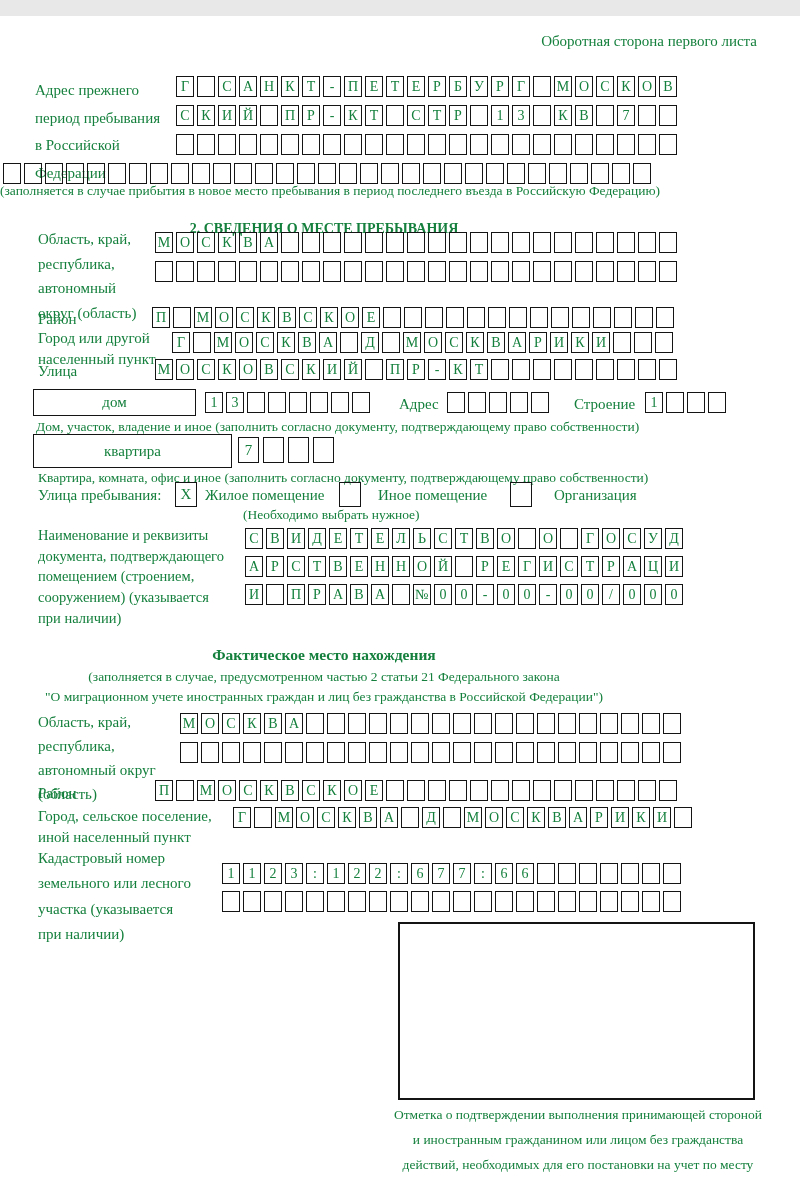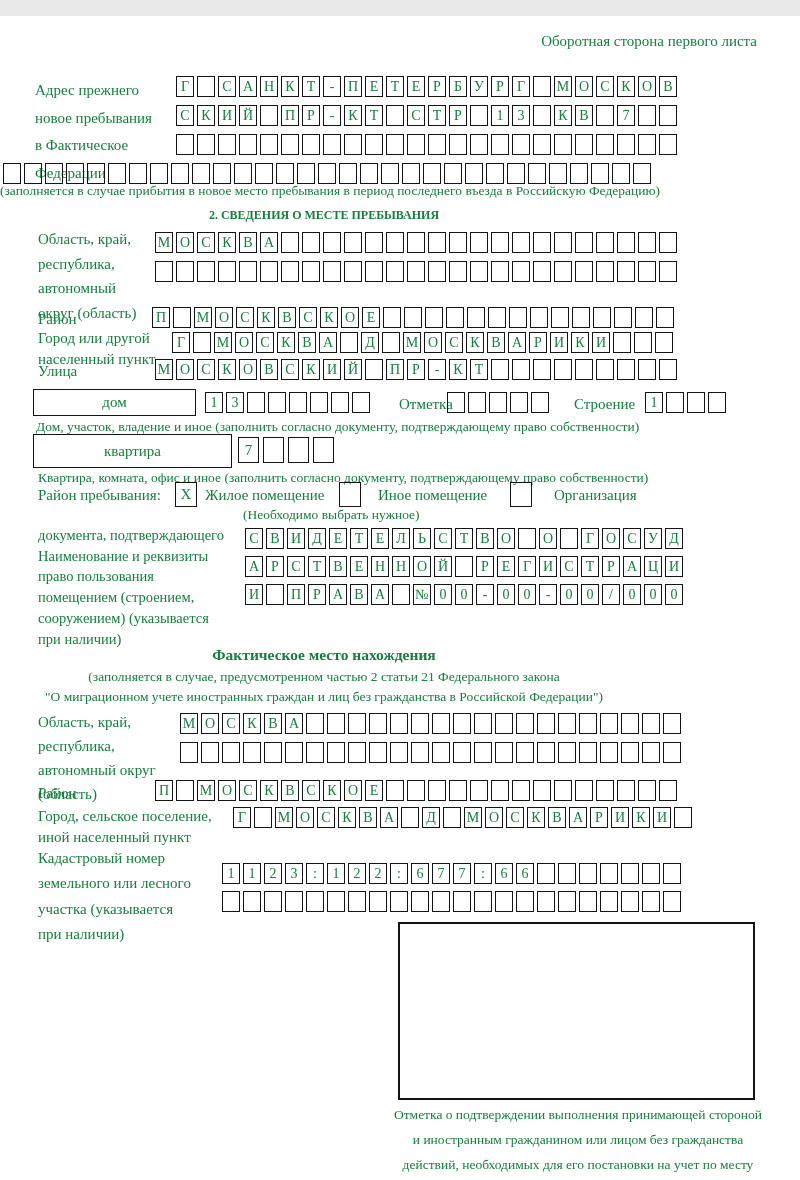--- a/index.html
+++ b/index.html
@@ -61,21 +61,21 @@
   #row-f-oblast2 { left:180px; top:726px; }
   #row-f-raion   { left:155px; top:764px; }
   #row-f-gorod   { left:233px; top:791px; }
   #row-kadastr1  { left:222px; top:847px; }
   #row-kadastr2  { left:222px; top:875px; }
 
   
   #header-note { right:43px; top:16px; }
   #addr-label { left:35px; top:61px; line-height:27.5px; }
   #addr-caption { top:167px; }
-  #s2-title { top:192px; font-size:12px; }
+  #s2-title { top:204px; font-size:14px; }
   #s2-oblast-label { left:38px; top:211px; line-height:24.5px; }
   #s2-raion-label { left:38px; top:294px; }
   #s2-gorod-label { left:38px; top:312px; line-height:21px; }
   #s2-ulitsa-label { left:38px; top:346px; }
   #korpus-label { left:399px; top:379px; }
   #stroenie-label { left:574px; top:379px; }
   #dom-caption { left:36px; top:403px; }
   #kvartira-caption { left:38px; top:454px;font-family:Liberation Serif, serif; }
   #mesto-label { left:38px; top:470px; }
   #cb-zhiloe { left:175px; top:466px; }
@@ -99,22 +99,22 @@
 </style>
 </head>
 <body>
 
 <div class="page">
 
   <div class="abs lbl" id="header-note">Оборотная сторона первого листа</div>
 
   <div class="abs lbl" id="addr-label">
     <div>Адрес прежнего</div>
-    <div>новое пребывания</div>
-    <div>в Фактическое</div>
+    <div>период пребывания</div>
+    <div>в Российской</div>
     <div>Федерации</div>
   </div>
   <div class="cellrow" id="row-prev1">
       <span class="cell">Г</span>
       <span class="cell"></span>
       <span class="cell">С</span>
       <span class="cell">А</span>
       <span class="cell">Н</span>
       <span class="cell">К</span>
       <span class="cell">Т</span>
@@ -379,21 +379,21 @@
   <div class="cellrow" id="row-dom">
       <span class="cell">1</span>
       <span class="cell">3</span>
       <span class="cell"></span>
       <span class="cell"></span>
       <span class="cell"></span>
       <span class="cell"></span>
       <span class="cell"></span>
       <span class="cell"></span>
     </div>
-  <div class="abs lbl" id="korpus-label">Отметка</div>
+  <div class="abs lbl" id="korpus-label">Адрес</div>
   <div class="cellrow" id="row-korpus">
       <span class="cell"></span>
       <span class="cell"></span>
       <span class="cell"></span>
       <span class="cell"></span>
       <span class="cell"></span>
     </div>
   <div class="abs lbl" id="stroenie-label">Строение</div>
   <div class="cellrow" id="row-stroenie">
       <span class="cell">1</span>
@@ -405,33 +405,32 @@
 
   <div class="widebox" id="box-kvartira">квартира</div>
   <div class="cellrow big" id="row-kvartira">
       <span class="cell">7</span>
       <span class="cell"></span>
       <span class="cell"></span>
       <span class="cell"></span>
     </div>
   <div class="abs cap" id="kvartira-caption">Квартира, комната, офис и иное (заполнить согласно документу, подтверждающему право собственности)</div>
 
-  <div class="abs lbl" id="mesto-label">Район пребывания:</div>
+  <div class="abs lbl" id="mesto-label">Улица пребывания:</div>
   <span class="checkbox" id="cb-zhiloe">X</span>
   <div class="abs lbl" id="zhiloe-label">Жилое помещение</div>
   <span class="checkbox" id="cb-inoe"></span>
   <div class="abs lbl" id="inoe-label">Иное помещение</div>
   <span class="checkbox" id="cb-org"></span>
   <div class="abs lbl" id="org-label">Организация</div>
   <div class="abs cap" id="mesto-note">(Необходимо выбрать нужное)</div>
 
   <div class="abs lbl" id="doc-label">
+    <div>Наименование и реквизиты</div>
     <div>документа, подтверждающего</div>
-    <div>Наименование и реквизиты</div>
-    <div>право пользования</div>
     <div>помещением (строением,</div>
     <div>сооружением) (указывается</div>
     <div>при наличии)</div>
   </div>
   <div class="cellrow" id="row-doc1">
       <span class="cell">С</span>
       <span class="cell">В</span>
       <span class="cell">И</span>
       <span class="cell">Д</span>
       <span class="cell">Е</span>

